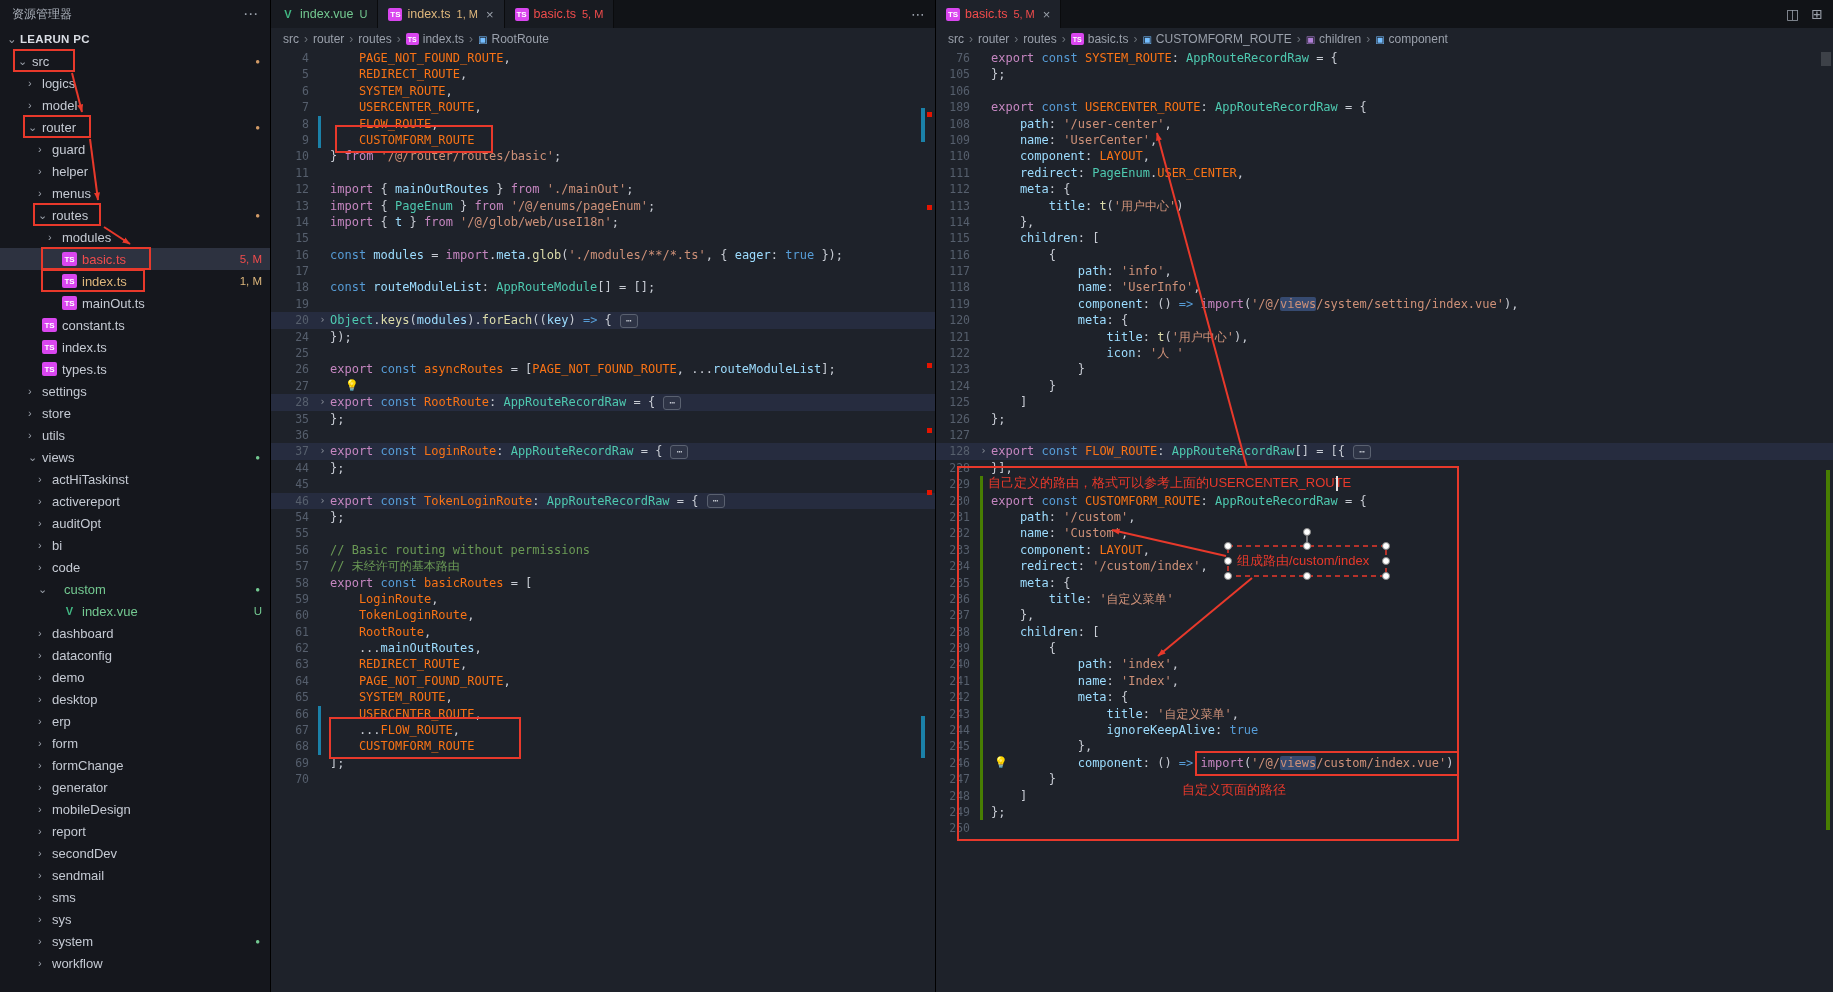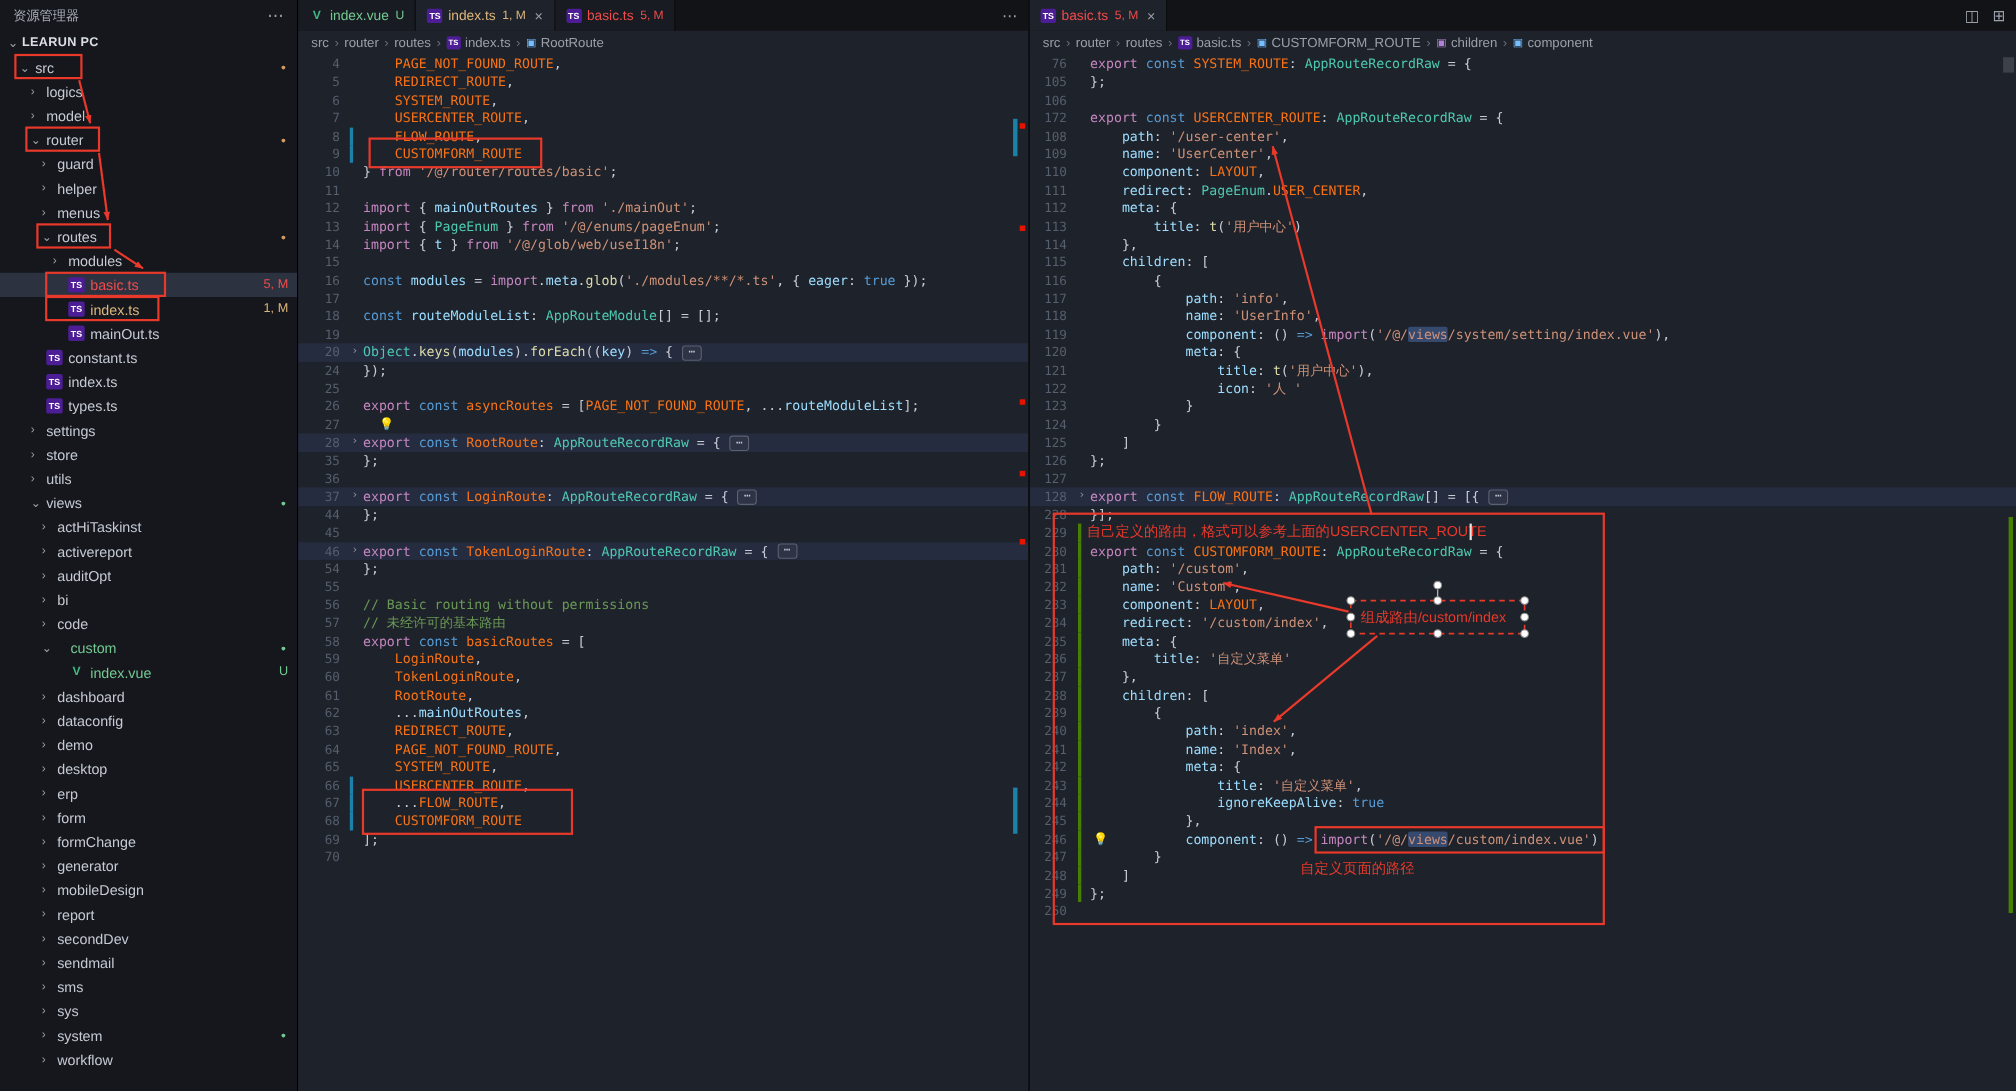--- a/index.html
+++ b/index.html
@@ -10,21 +10,21 @@
   
   .sidebar{position:absolute;left:0;top:0;width:271px;height:100%;background:#15171d;border-right:1px solid #000;overflow:hidden}
   .sidebar-head{height:28px;display:flex;align-items:center;padding:0 12px;color:#aab0ba;font-size:12px}
   .sidebar-head .more{margin-left:auto;color:#9aa0aa;font-size:15px;cursor:pointer}
   .section-head{height:22px;display:flex;align-items:center;font-weight:bold;font-size:11.5px;color:#dadee5;padding-left:4px;letter-spacing:.3px}
   .section-head .chev{width:16px;text-align:center;color:#9aa0aa;font-weight:normal}
   .trow{height:22px;display:flex;align-items:center;font-size:13px;color:#c5cad3;cursor:pointer;white-space:nowrap}
   .trow.sel{background:#2d3240}
   .trow .chev{flex:none;width:14px;color:#9aa0aa;font-size:11px}
   .ficon{flex:none;width:15px;height:14px;border-radius:2px;font-weight:bold;display:inline-flex;align-items:center;justify-content:center;margin-right:5px}
-  .ficon.ts{background:#4c1d95;color:#fff;font-size:8px}
+  .ficon.ts{background:#d946ef;color:#fff;font-size:8px}
   .ficon.vue{background:transparent;color:#41b883;font-size:11px}
   .tlabel{overflow:hidden;text-overflow:ellipsis}
   .tbadge{margin-left:auto;padding-right:8px;font-size:11.5px}
   .tdot{margin-left:auto;padding-right:10px;font-size:8px}
 
   
   .group{position:absolute;top:0;height:100%;background:#1e222a;overflow:hidden}
   #group0{left:271px;width:664px}
   #group1{left:935px;width:898px;border-left:1px solid #000}
   .tabbar{height:28px;background:#111317;display:flex;align-items:stretch}
@@ -426,21 +426,21 @@
         <span class="bcsep">›</span>
         <span class="bcitem">
           <span class="bcsym" style="color: rgb(117, 190, 255);">▣</span>
           <span>component</span>
         </span>
       </div>
       <div class="editor">
         <div class="line"><span class="num">76</span><span class="foldcol"></span><span class="codetext"><span class="tk-k">export</span><span class="tk-c"> const</span><span class="tk-C"> SYSTEM_ROUTE</span><span class="tk-p">: </span><span class="tk-t">AppRouteRecordRaw</span><span class="tk-p"> = {</span></span></div>
         <div class="line"><span class="num">105</span><span class="foldcol"></span><span class="codetext"><span class="tk-p">};</span></span></div>
         <div class="line"><span class="num">106</span><span class="foldcol"></span><span class="codetext"></span></div>
-        <div class="line"><span class="num">172</span><span class="foldcol"></span><span class="codetext"><span class="tk-k">export</span><span class="tk-c"> const</span><span class="tk-C"> USERCENTER_ROUTE</span><span class="tk-p">: </span><span class="tk-t">AppRouteRecordRaw</span><span class="tk-p"> = {</span></span></div>
+        <div class="line"><span class="num">189</span><span class="foldcol"></span><span class="codetext"><span class="tk-k">export</span><span class="tk-c"> const</span><span class="tk-C"> USERCENTER_ROUTE</span><span class="tk-p">: </span><span class="tk-t">AppRouteRecordRaw</span><span class="tk-p"> = {</span></span></div>
         <div class="line"><span class="num">108</span><span class="foldcol"></span><span class="codetext"><span class="tk-v">    path</span><span class="tk-p">: </span><span class="tk-s">'/user-center'</span><span class="tk-p">,</span></span></div>
         <div class="line"><span class="num">109</span><span class="foldcol"></span><span class="codetext"><span class="tk-v">    name</span><span class="tk-p">: </span><span class="tk-s">'UserCenter'</span><span class="tk-p">,</span></span></div>
         <div class="line"><span class="num">110</span><span class="foldcol"></span><span class="codetext"><span class="tk-v">    component</span><span class="tk-p">: </span><span class="tk-C">LAYOUT</span><span class="tk-p">,</span></span></div>
         <div class="line"><span class="num">111</span><span class="foldcol"></span><span class="codetext"><span class="tk-v">    redirect</span><span class="tk-p">: </span><span class="tk-t">PageEnum</span><span class="tk-p">.</span><span class="tk-C">USER_CENTER</span><span class="tk-p">,</span></span></div>
         <div class="line"><span class="num">112</span><span class="foldcol"></span><span class="codetext"><span class="tk-v">    meta</span><span class="tk-p">: {</span></span></div>
         <div class="line"><span class="num">113</span><span class="foldcol"></span><span class="codetext"><span class="tk-v">        title</span><span class="tk-p">: </span><span class="tk-f">t</span><span class="tk-p">(</span><span class="tk-s">'用户中心'</span><span class="tk-p">)</span></span></div>
         <div class="line"><span class="num">114</span><span class="foldcol"></span><span class="codetext"><span class="tk-p">    },</span></span></div>
         <div class="line"><span class="num">115</span><span class="foldcol"></span><span class="codetext"><span class="tk-v">    children</span><span class="tk-p">: [</span></span></div>
         <div class="line"><span class="num">116</span><span class="foldcol"></span><span class="codetext"><span class="tk-p">        {</span></span></div>
         <div class="line"><span class="num">117</span><span class="foldcol"></span><span class="codetext"><span class="tk-v">            path</span><span class="tk-p">: </span><span class="tk-s">'info'</span><span class="tk-p">,</span></span></div>

